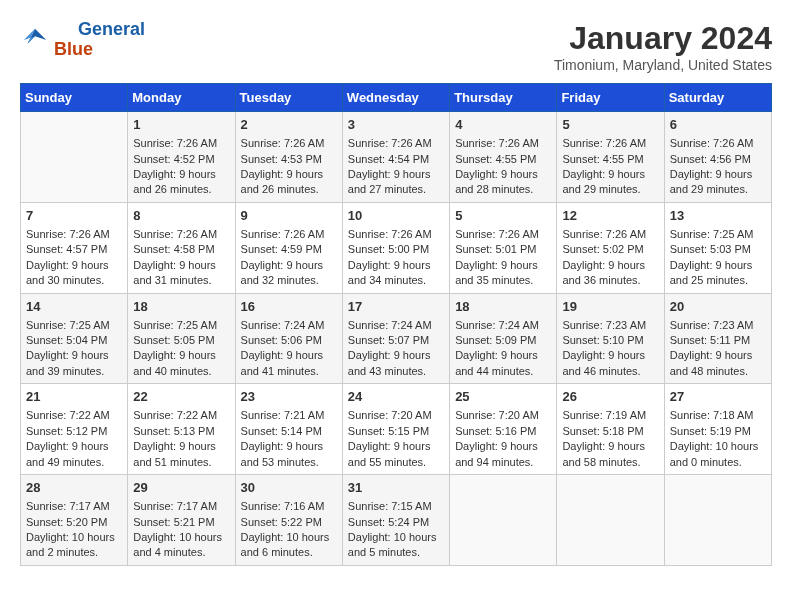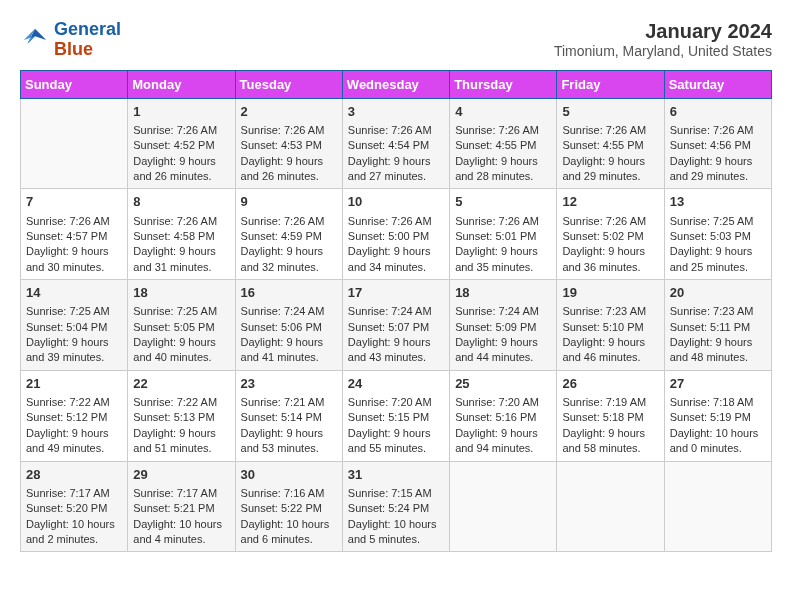--- a/index.html
+++ b/index.html
@@ -20,44 +20,44 @@
       display: flex;
       align-items: center;
       gap: 4px;
     }
     .logo-text {
       font-size: 18px;
       font-weight: bold;
       color: #333;
       line-height: 1.1;
     }
-    .logo-blue { color: #1a5fa8; }
+    .logo-blue { color: #1a5fa8; margin-left: 24px; }
     .logo-bird {
       width: 30px;
       height: 30px;
     }
     .title-block {
       text-align: right;
     }
     .month-title {
-      font-size: 20px;
+      font-size: 32px;
       font-weight: bold;
       color: #333;
     }
     .location {
       font-size: 14px;
       color: #555;
     }
     table {
       width: 100%;
       border-collapse: collapse;
       font-size: 11px;
     }
     thead tr {
-      background-color: #d946ef;
+      background-color: #1d4ed8;
       color: white;
     }
     thead th {
       padding: 6px 4px;
       text-align: left;
       font-size: 13px;
       font-weight: bold;
       border: 1px solid #1a5fa8;
     }
     tbody td {

